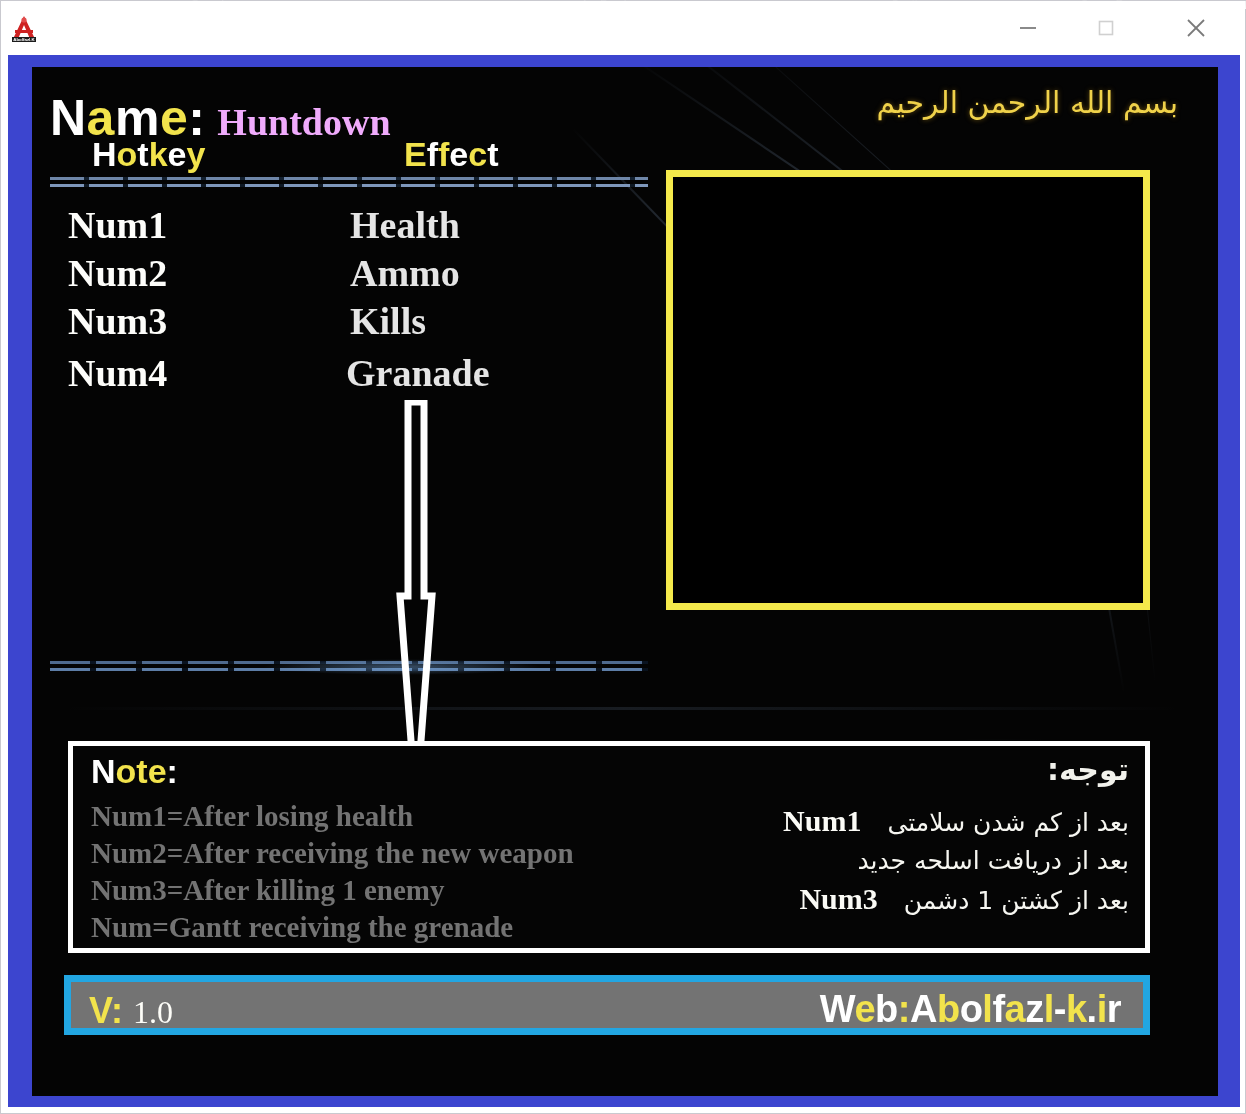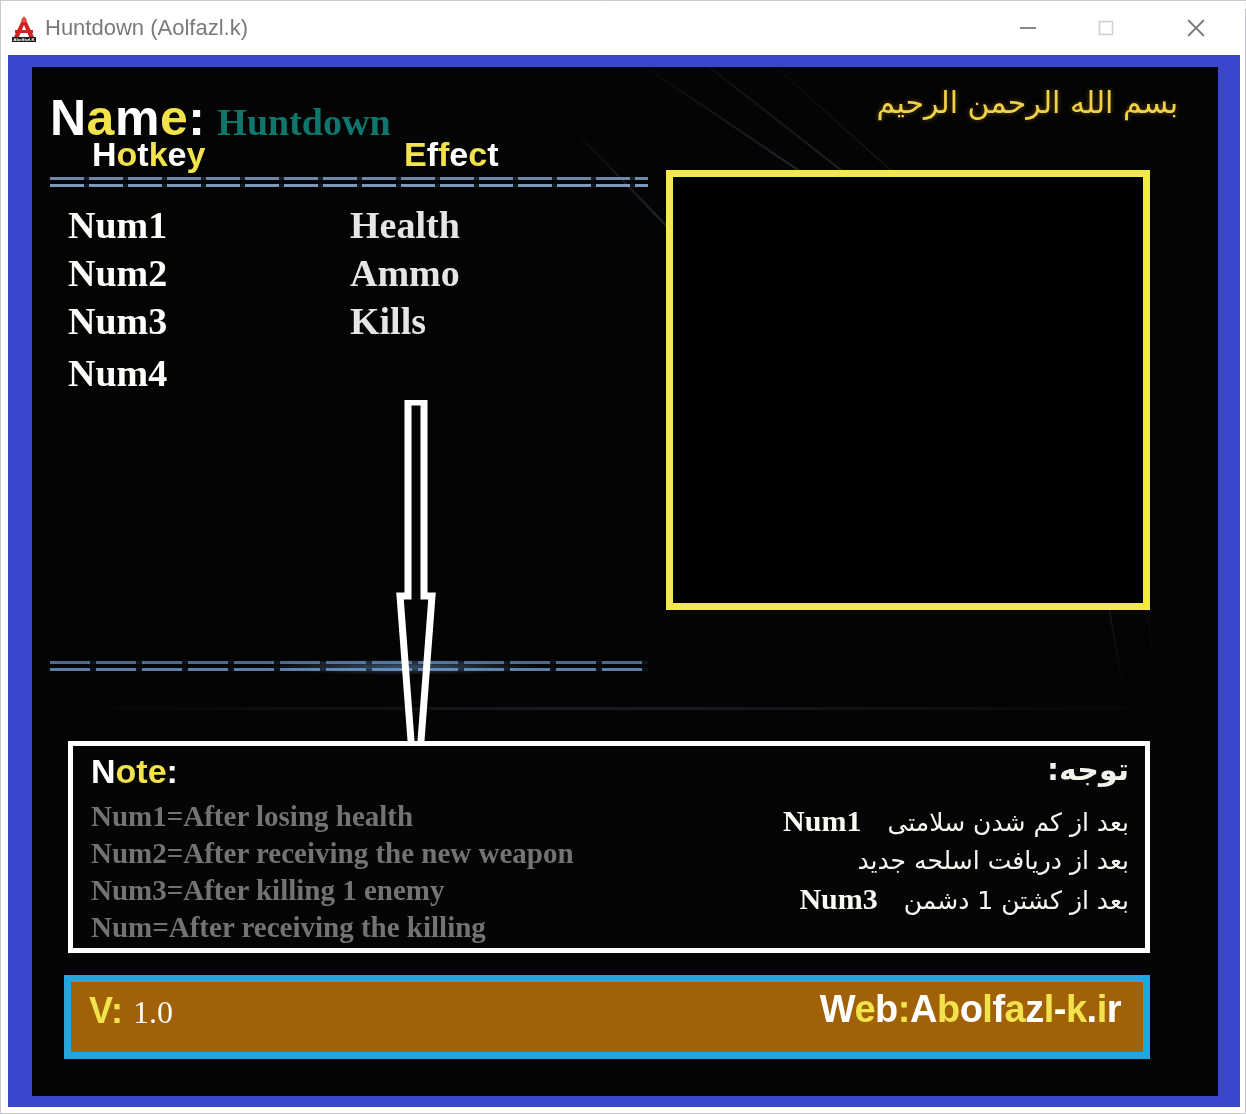--- a/index.html
+++ b/index.html
@@ -29,21 +29,21 @@
   .blue-frame{position:absolute;left:7px;top:54px;width:1232px;height:1052px;background:#3c45cf;}
   .trainer{position:absolute;left:24px;top:12px;width:1186px;height:1029px;background:#040404;overflow:hidden;}
 
   
   .streak{position:absolute;background:linear-gradient(to right,rgba(80,110,150,0),rgba(150,180,220,.55),rgba(80,110,150,0));
     transform-origin:left center;pointer-events:none;}
 
   
   .name-row{position:absolute;left:18px;top:22px;white-space:nowrap;}
   .lbl-name{font-family:"Liberation Sans",sans-serif;font-weight:bold;font-size:50px;letter-spacing:.5px;}
-  .val-name{font-family:"Liberation Serif",serif;font-weight:bold;font-size:38px;color:#0f766e;margin-left:12px;}
+  .val-name{font-family:"Liberation Serif",serif;font-weight:bold;font-size:38px;color:#f0abfc;margin-left:12px;}
 
   .col-hotkey-h{position:absolute;left:60px;top:68px;font-weight:bold;font-size:34px;white-space:nowrap;}
   .col-effect-h{position:absolute;left:372px;top:68px;font-weight:bold;font-size:34px;white-space:nowrap;}
 
   .wh{color:#ffffff;}
   .ye{color:#f2e34c;}
 
   
   .rule{position:absolute;height:12px;overflow:hidden;}
   .rule .r1,.rule .r2{position:absolute;left:0;width:100%;height:3px;
@@ -86,22 +86,22 @@
     color:#737373;white-space:nowrap;line-height:37px;}
   .note-fa-title{position:absolute;right:16px;top:6px;font-family:"DejaVu Sans",sans-serif;
     font-weight:bold;font-size:30px;color:#f2f2ec;direction:rtl;white-space:nowrap;}
   .note-fa{position:absolute;right:16px;top:56px;direction:rtl;}
   .note-fa-row{display:flex;justify-content:flex-start;align-items:baseline;
     gap:26px;line-height:38px;white-space:nowrap;}
   .fa-txt{font-family:"DejaVu Sans",sans-serif;font-size:25px;color:#f6f6f1;}
   .fa-key{font-family:"Liberation Serif",serif;font-weight:bold;font-size:30px;color:#fbfbf6;direction:ltr;}
 
   
-  .footer{position:absolute;left:32px;top:908px;width:1086px;height:84px;
-    border:7px solid #22a6e2;background:#a16207;box-sizing:border-box;}
+  .footer{position:absolute;left:32px;top:908px;width:1086px;height:60px;
+    border:7px solid #22a6e2;background:#737373;box-sizing:border-box;}
   .ver{position:absolute;left:18px;top:8px;white-space:nowrap;}
   .ver-lbl{font-weight:bold;font-size:36px;}
   .ver-val{font-family:"Liberation Serif",serif;font-size:32px;color:#fdfdf8;margin-left:10px;}
   .web{position:absolute;right:22px;top:6px;font-weight:bold;font-size:38px;white-space:nowrap;
     letter-spacing:-.5px;}
 </style>
 </head>
 <body>
 
 <div class="app-window">
@@ -118,21 +118,20 @@
     <span class="title-icon">
       <svg width="30" height="30" viewBox="0 0 30 30">
         <path d="M15 3 L26 26 L21 26 L15 12 L9 26 L4 26 Z" fill="#cf2222"></path>
         <path d="M6 17 L24 17 L24 20 L6 20 Z" fill="#cf2222"></path>
         <circle cx="15" cy="7" r="2.6" fill="#e24b4b"></circle>
         <rect x="3" y="24" width="24" height="5" fill="#1b1b1b"></rect>
         <text x="15" y="28.3" font-size="4.4" fill="#ffffff" text-anchor="middle" font-family="Liberation Sans, sans-serif" font-weight="bold">Abolfazl.K</text>
       </svg>
     </span>
 
-    <span class="title-text">Huntdown (Aolfazl.k)</span>
 
     <div class="win-btn btn-min">
       <svg width="24" height="24" viewBox="0 0 24 24">
         <line x1="4" y1="12" x2="20" y2="12" stroke="#6d6d6d" stroke-width="1.6"></line>
       </svg>
     </div>
 
     <div class="win-btn btn-max">
       <svg width="24" height="24" viewBox="0 0 24 24">
         <rect x="5.5" y="5.5" width="13" height="13" fill="none" stroke="#d0d0d0" stroke-width="1.6"></rect>
@@ -187,40 +186,41 @@
         <div class="hk-row">
           <span class="hk-key">Num2</span>
           <span class="hk-eff">Ammo</span>
         </div>
         <div class="hk-row">
           <span class="hk-key">Num3</span>
           <span class="hk-eff">Kills</span>
         </div>
         <div class="hk-row" style="height:52px">
           <span class="hk-key" style="top:4px">Num4</span>
+          <span class="hk-eff" style="top:4px;left:314px">Granade</span>
         </div>
       </div>
 
       <div class="arrow-wrap">
         <svg width="64" height="400" viewBox="0 0 64 400">
           <path d="M24 2 L40 2 L40 196 L48 196 L34 380 L32 398 L30 380 L16 196 L24 196 Z" fill="none" stroke="#ffffff" stroke-width="7" stroke-linejoin="miter"></path>
         </svg>
       </div>
 
       <div class="yellow-panel"></div>
 
       <div class="note-box">
 
         <div class="note-title"><span class="wh">N</span><span class="ye">o</span><span class="ye">t</span><span class="ye">e</span><span class="wh">:</span></div>
 
         <div class="note-en">
           <div class="note-en-line">Num1=After losing health</div>
           <div class="note-en-line">Num2=After receiving the new weapon</div>
           <div class="note-en-line">Num3=After killing 1 enemy</div>
-          <div class="note-en-line">Num=After receiving the killing</div>
+          <div class="note-en-line">Num=Gantt receiving the grenade</div>
         </div>
 
         <div class="note-fa-title">توجه:</div>
 
         <div class="note-fa">
           <div class="note-fa-row">
             <span class="fa-txt">بعد از کم شدن سلامتی</span>
             <span class="fa-key">Num1</span>
           </div>
           <div class="note-fa-row">

